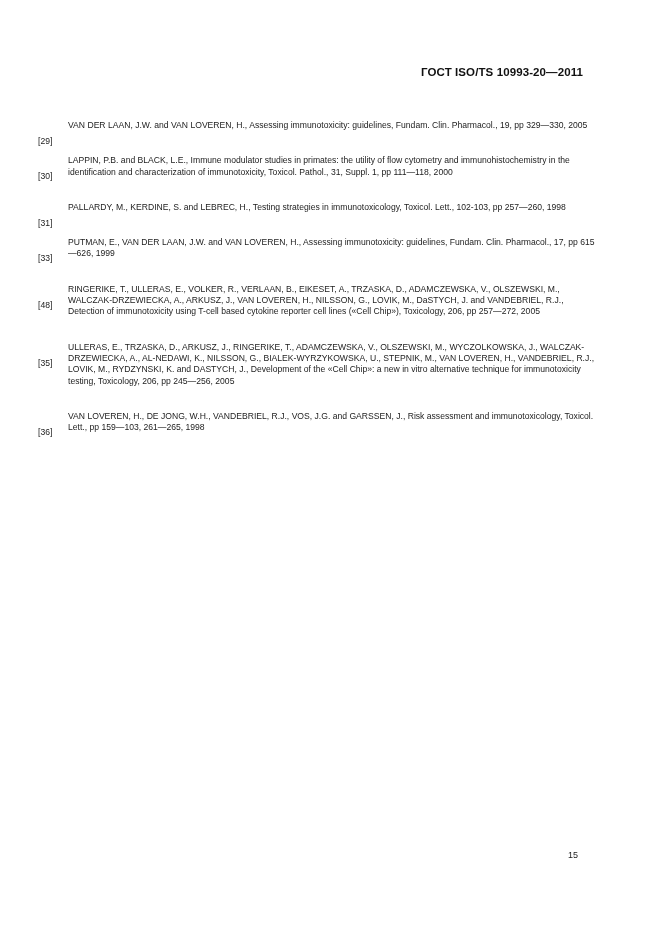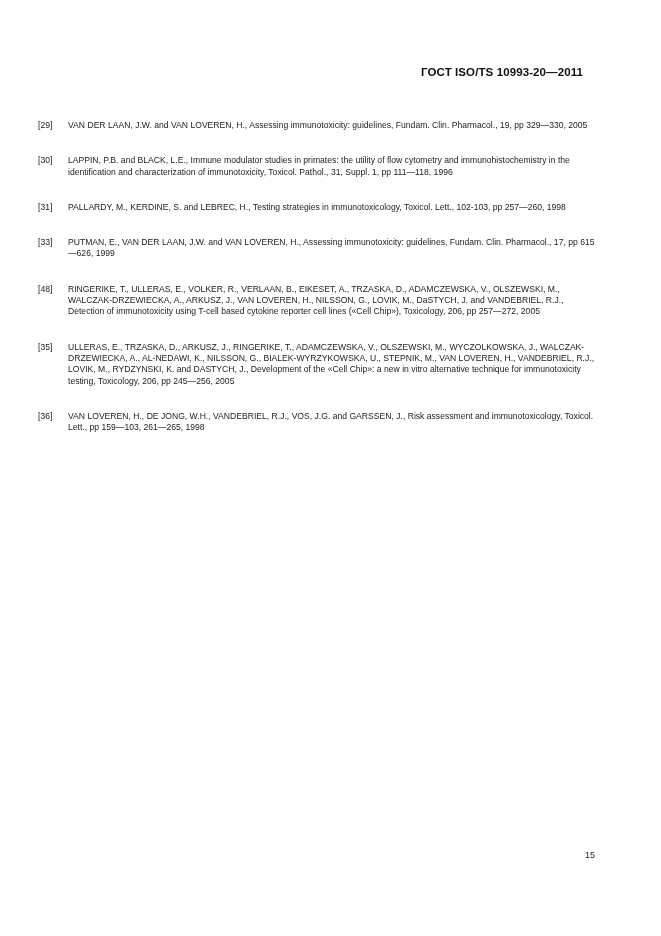--- a/index.html
+++ b/index.html
@@ -43,50 +43,49 @@
       position: relative;
       padding-left: 30px;
       font-size: 8.6px;
       line-height: 11.3px;
       margin-bottom: 0.6px;
       color: #222;
     }
     .ref-num {
       position: absolute;
       left: 0;
-      top: 0;
+      top: 16px;
     }
     .ref-text {
       display: block;
       margin-top: 24px;
     }
     .page-number {
       position: absolute;
       top: 850px;
       left: 568px;
       font-size: 9px;
       color: #222;
-      margin-left: 17px;
     }
   </style>
 </head>
 <body>
 
 <div class="page">
 
   <div class="header">ГОСТ ISO/TS 10993-20—2011</div>
 
   <ol class="refs">
     <li class="ref">
       <span class="ref-num">[29]</span>
       <span class="ref-text">VAN DER LAAN, J.W. and VAN LOVEREN, H., Assessing immunotoxicity: guidelines, Fundam. Clin. Pharmacol., 19, pp 329—330, 2005</span>
     </li>
     <li class="ref">
       <span class="ref-num">[30]</span>
-      <span class="ref-text">LAPPIN, P.B. and BLACK, L.E., Immune modulator studies in primates: the utility of flow cytometry and immunohistochemistry in the identification and characterization of immunotoxicity, Toxicol. Pathol., 31, Suppl. 1, pp 111—118, 1996</span>
+      <span class="ref-text">LAPPIN, P.B. and BLACK, L.E., Immune modulator studies in primates: the utility of flow cytometry and immunohistochemistry in the identification and characterization of immunotoxicity, Toxicol. Pathol., 31, Suppl. 1, pp 111—118, 2000</span>
     </li>
     <li class="ref">
       <span class="ref-num">[31]</span>
       <span class="ref-text">PALLARDY, M., KERDINE, S. and LEBREC, H., Testing strategies in immunotoxicology, Toxicol. Lett., 102-103, pp 257—260, 1998</span>
     </li>
     <li class="ref">
       <span class="ref-num">[33]</span>
       <span class="ref-text">PUTMAN, E., VAN DER LAAN, J.W. and VAN LOVEREN, H., Assessing immunotoxicity: guidelines, Fundam. Clin. Pharmacol., 17, pp 615—626, 1999</span>
     </li>
     <li class="ref">

